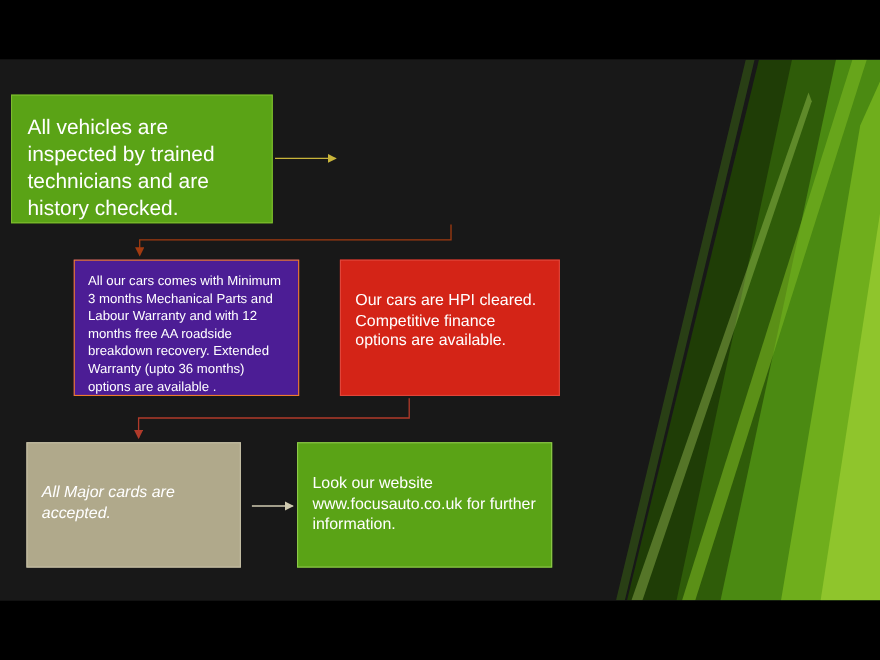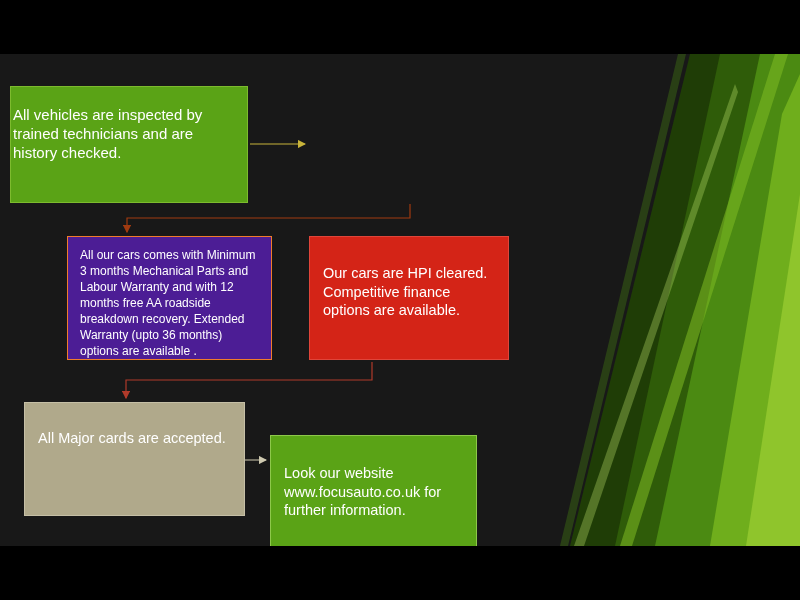--- a/index.html
+++ b/index.html
@@ -57,22 +57,22 @@
     display: block;
     white-space: pre-line;
   }
 
   
   #box-inspected {
     left: 10px; top: 32px;
     width: 238px; height: 117px;
     background: #5aa316;
     border: 1px solid #7dbb2e;
-    padding: 18px 14px 0 2px;
-    font-size: 15px;
+    padding: 18px 14px 0 14px;
+    font-size: 19px;
   }
   #box-testdrive {
     left: 310px; top: 32px;
     width: 200px; height: 117px;
     background: #e8c31b;
     border: 1px solid #f0cf3c;
     padding: 13px 12px 0 12px;
     font-size: 14.5px;
   }
   #box-warranty {
@@ -89,34 +89,34 @@
     left: 272px; top: 182px;
     width: 200px; height: 124px;
     background: #d42417;
     border: 1px solid #e0453a;
     padding: 27px 12px 0 13px;
     font-size: 14.5px;
     margin-left: 37px;
   }
   #box-cards {
     left: 24px; top: 348px;
-    width: 221px; height: 114px;
+    width: 195px; height: 114px;
     background: #b0a98b;
     border: 1px solid #c5bfa6;
-    padding: 26px 12px 0 13px;
+    padding: 36px 12px 0 13px;
     font-size: 14.5px;
+    font-style: italic;
   }
   #box-website {
     left: 270px; top: 348px;
-    width: 207px; height: 114px;
+    width: 232px; height: 114px;
     background: #5aa316;
     border: 1px solid #8dc84a;
     padding: 28px 12px 0 13px;
     font-size: 14.5px;
-    margin-top: 33px;
   }
 
   
   svg.conn {
     position: absolute;
     left: 0; top: 0;
     width: 800px; height: 492px;
     pointer-events: none;
   }
 </style>

